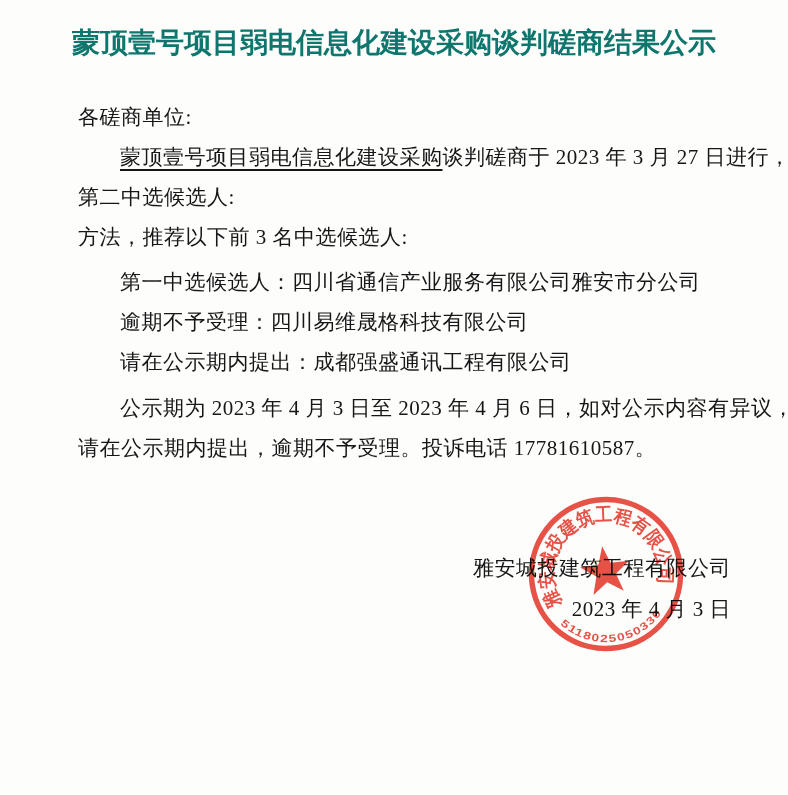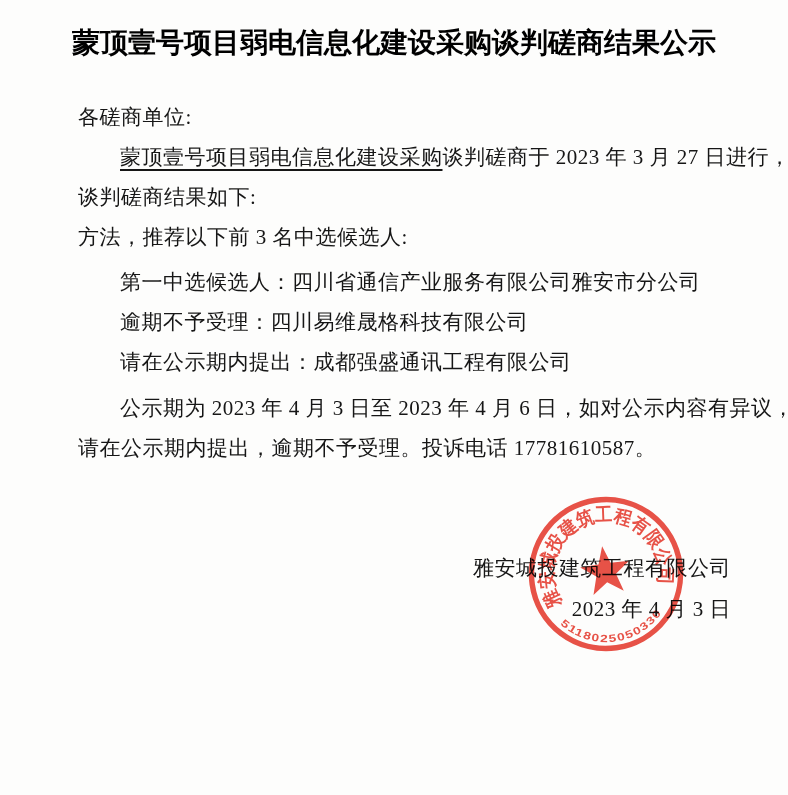--- a/index.html
+++ b/index.html
@@ -19,21 +19,21 @@
   .doc-title {
     position: absolute;
     top: 24px;
     left: 0;
     width: 788px;
     text-align: center;
     font-family: "Liberation Sans", "DejaVu Sans", sans-serif;
     font-weight: bold;
     font-size: 28px;
     line-height: 38px;
-    color: #000000;
+    color: #0f766e;
     letter-spacing: 0px;
     white-space: nowrap;
   }
   .doc-body {
     position: absolute;
     top: 97px;
     left: 62px;
     width: 680px;
     font-size: 21px;
   }
@@ -87,21 +87,21 @@
   <div class="doc-title">蒙顶壹号项目弱电信息化建设采购谈判磋商结果公示</div>
 
   <div class="doc-body">
 
     <div class="line">各磋商单位:</div>
 
     <div class="line indent">
       <span class="u">蒙顶壹号项目弱电信息化建设采购</span><span>谈判磋商于 2023 年 3 月 27 日进行，</span>
     </div>
 
-    <div class="line">谈判磋商结果如下:</div>
+    <div class="line">第二中选候选人:</div>
 
 
     <div class="line">方法，推荐以下前 3 名中选候选人:</div>
 
     <div class="line indent gap-sm">第一中选候选人：四川省通信产业服务有限公司雅安市分公司</div>
 
     <div class="line indent">逾期不予受理：四川易维晟格科技有限公司</div>
 
     <div class="line indent">请在公示期内提出：成都强盛通讯工程有限公司</div>
 

